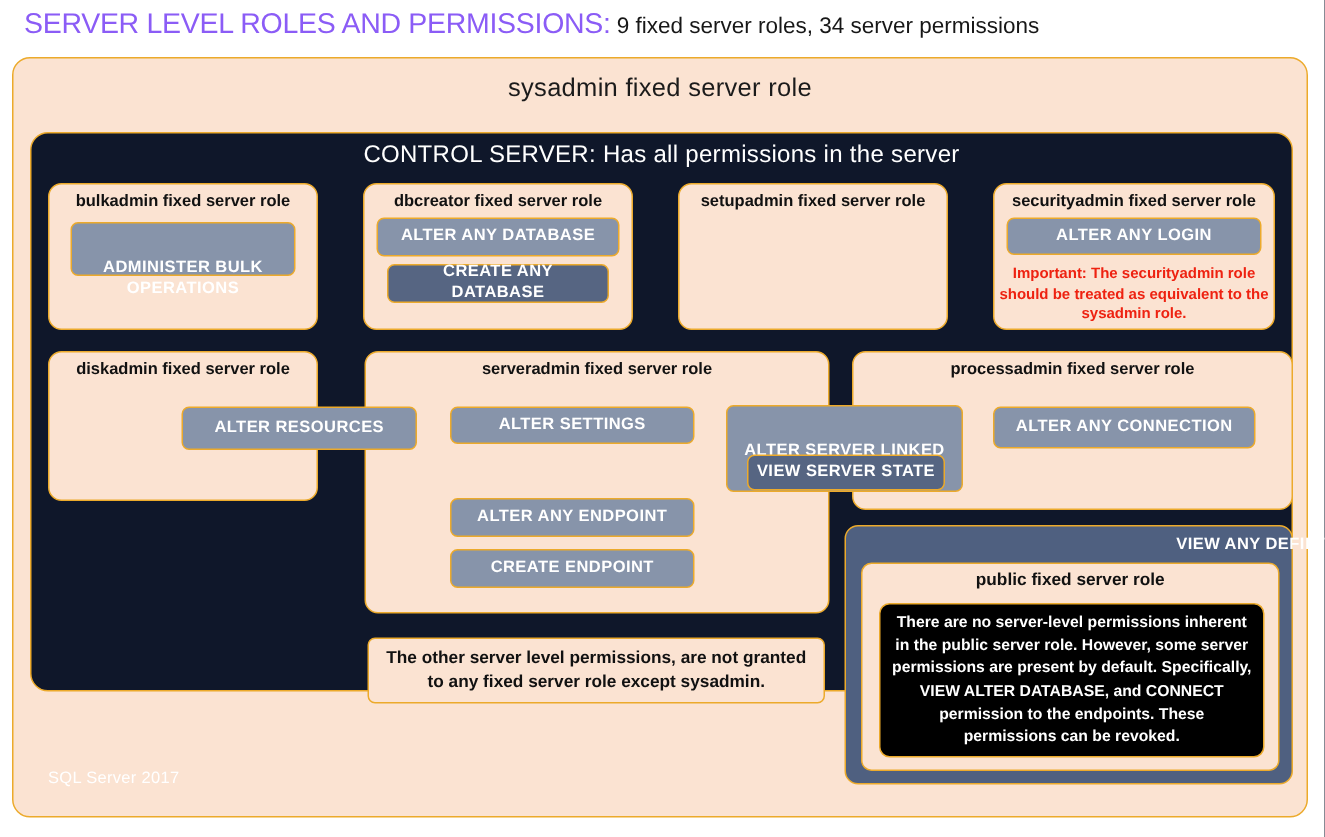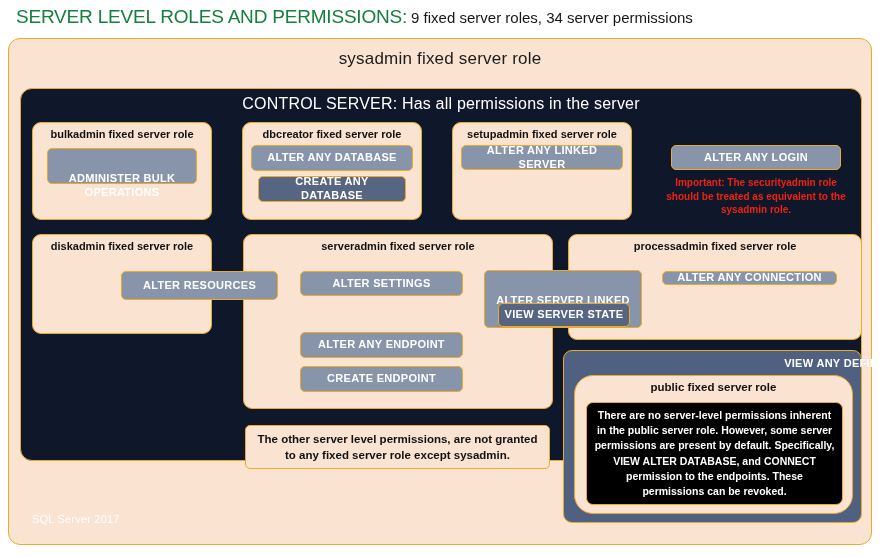--- a/index.html
+++ b/index.html
@@ -7,21 +7,21 @@
     width:883px;height:558px;background:#ffffff;
     font-family:"Liberation Sans", sans-serif;
     -webkit-font-smoothing:antialiased;
     overflow:hidden;
   }
   #root{position:relative;width:883px;height:558px;}
 
   
   .title-bar{position:absolute;left:16px;top:6px;white-space:nowrap;}
   .title-main{
-    font-size:19px;font-weight:400;color:#15803d;letter-spacing:-0.2px;
+    font-size:19px;font-weight:400;color:#8b5cf6;letter-spacing:-0.2px;
   }
   .title-sub{
     font-size:15px;font-weight:400;color:#171717;margin-left:4px;
   }
 
   
   .panel-outer{
     position:absolute;left:8px;top:38px;width:864px;height:507px;
     background:#fbe3d2;border:1.5px solid #ecaa2b;border-radius:12px;
     box-sizing:border-box;
@@ -79,21 +79,21 @@
     position:absolute;left:563px;top:350px;width:299px;height:173px;
     background:#4f6080;border:1.5px solid #ecaa2b;border-radius:9px;
     box-sizing:border-box;
   }
   .public-outer-title{
     position:absolute;left:0;top:6px;width:100%;text-align:right;
     color:#ffffff;font-size:11px;font-weight:bold;letter-spacing:.3px;padding-left:48px;
   }
   .public-inner{
     position:absolute;left:10px;top:24px;width:279px;height:139px;
-    background:#fbe3d2;border:1.5px solid #ecaa2b;border-radius:19px;
+    background:#fbe3d2;border:1.5px solid #ecaa2b;border-radius:7px;
     box-sizing:border-box;
   }
   .public-inner-title{
     position:absolute;left:0;top:5px;width:100%;text-align:center;
     font-size:11.5px;font-weight:bold;color:#111111;
   }
   .public-text{
     position:absolute;left:11px;top:26px;width:257px;height:103px;
     background:#000000;border:1.5px solid #ecaa2b;border-radius:7px;
     box-sizing:border-box;display:flex;align-items:center;justify-content:center;
@@ -129,27 +129,29 @@
   </div>
 
   <div class="role" style="left:242px;top:122px;width:180px;height:98px;">
     <div class="role-title">dbcreator fixed server role</div>
   </div>
 
   <div class="role" style="left:452px;top:122px;width:180px;height:98px;">
     <div class="role-title">setupadmin fixed server role</div>
   </div>
 
+  <div class="role" style="left:662px;top:122px;width:188px;height:98px;">
+    <div class="role-title">securityadmin  fixed server role</div>
+  </div>
 
   <div class="perm stacked" style="left:47px;top:148px;width:150px;height:36px;">ADMINISTER  BULK OPERATIONS</div>
 
   <div class="perm" style="left:251px;top:145px;width:162px;height:26px;">ALTER ANY DATABASE</div>
   <div class="perm dark" style="left:258px;top:176px;width:148px;height:26px;">CREATE  ANY DATABASE</div>
 
-  <div class="perm" style="left:461px;top:145px;width:162px;height:25px;">ALTER ANY LINKED SERVER</div>
 
   <div class="perm" style="left:671px;top:145px;width:170px;height:25px;">ALTER ANY LOGIN</div>
   <div class="note-red" style="left:666px;top:176px;width:180px;">Important:  The securityadmin role should  be treated as equivalent to the sysadmin role.</div>
 
   <div class="role" style="left:32px;top:234px;width:180px;height:100px;">
     <div class="role-title">diskadmin  fixed server role</div>
   </div>
 
   <div class="role" style="left:243px;top:234px;width:310px;height:175px;">
     <div class="role-title">serveradmin fixed server role</div>
@@ -161,21 +163,21 @@
 
   <div class="perm" style="left:121px;top:271px;width:157px;height:29px;">ALTER RESOURCES</div>
 
   <div class="perm" style="left:300px;top:271px;width:163px;height:25px;">ALTER SETTINGS</div>
   <div class="perm" style="left:300px;top:332px;width:163px;height:26px;">ALTER ANY ENDPOINT</div>
   <div class="perm" style="left:300px;top:366px;width:163px;height:26px;">CREATE  ENDPOINT</div>
 
   <div class="perm stacked" style="left:484px;top:270px;width:158px;height:58px;">ALTER SERVER LINKED</div>
   <div class="perm dark" style="left:498px;top:303px;width:132px;height:24px;">VIEW SERVER STATE</div>
 
-  <div class="perm" style="left:662px;top:271px;width:175px;height:14px;">ALTER ANY CONNECTION</div>
+  <div class="perm" style="left:662px;top:271px;width:175px;height:28px;">ALTER ANY CONNECTION</div>
 
   <div class="public-outer">
     <div class="public-outer-title">VIEW ANY DEFINITION</div>
     <div class="public-inner">
       <div class="public-inner-title">public  fixed server role</div>
       <div class="public-text">There are no server-level permissions inherent in the public server role. However, some server permissions are present by default. Specifically, VIEW ALTER DATABASE, and CONNECT permission to the endpoints. These permissions can be revoked.</div>
     </div>
   </div>
 
   <div class="note-peach" style="left:245px;top:425px;width:305px;height:44px;">The other server level permissions,  are not granted to any fixed server role except sysadmin.</div>

